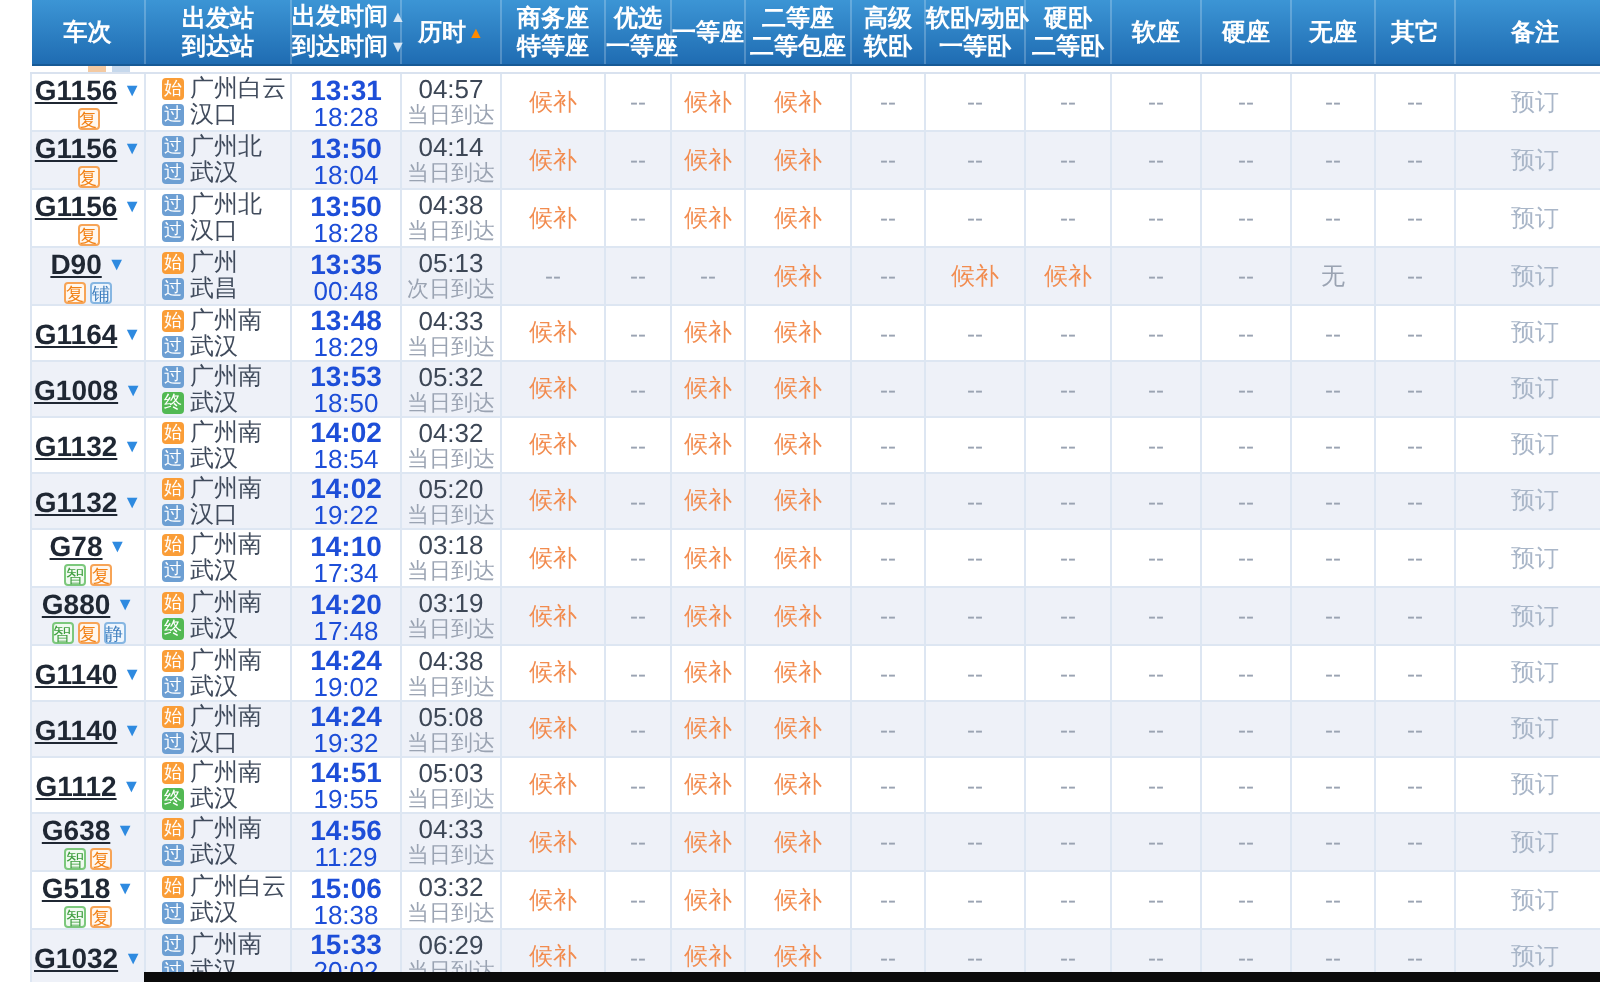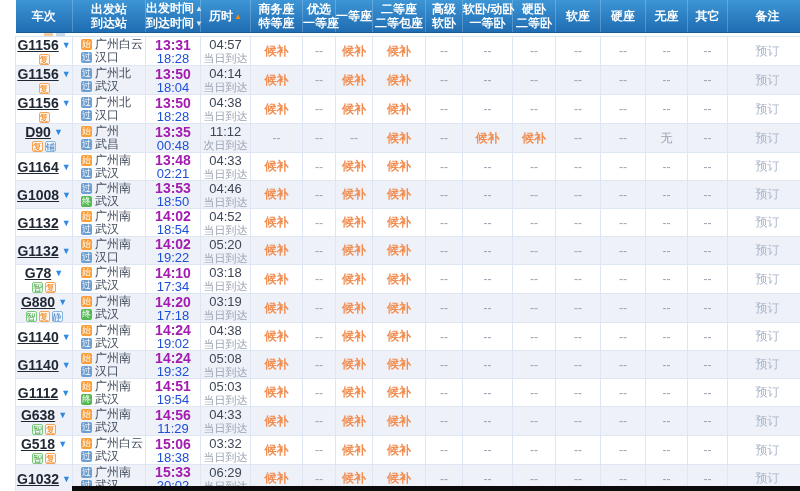--- a/index.html
+++ b/index.html
@@ -36,26 +36,26 @@
   .badge.green{border-color:#7cc87c;color:#3f9e3f;background:#f0faf0;}
   .badge.blue{border-color:#86b6e2;color:#3f7fbf;background:#eff6fd;}
   
   .st-line{display:flex;align-items:center;gap:3px;padding-left:8px;line-height:13px;white-space:nowrap;}
   .st-icon{flex:0 0 auto;width:11px;height:11px;line-height:11px;border-radius:2px;color:#fff;font-size:9px;text-align:center;}
   .st-icon.start{background:#fa9d37;}
   .st-icon.pass{background:#6d9fd3;}
   .st-icon.end{background:#52b953;}
   .st-name{font-size:12px;color:#404b5c;}
   
-  .t-dep{font-size:14px;font-weight:bold;color:#a21caf;line-height:14px;}
+  .t-dep{font-size:14px;font-weight:bold;color:#1d4ed8;line-height:14px;}
   .t-arr{font-size:13px;color:#1d4ed8;line-height:13px;}
   .dur{font-size:13px;color:#3d4756;line-height:14px;}
   .day{font-size:11px;color:#9aa3b2;line-height:12px;}
   
-  .houbu{color:#f28c4f;cursor:pointer;font-weight:bold;}
+  .houbu{color:#f28c4f;cursor:pointer;}
   .dash{color:#9aa3b2;}
   .book{color:#a9b6c8;font-size:12px;}
   
   .scroll-track{position:absolute;top:32px;right:0;width:8px;height:459px;background:#edf1f6;border-left:1px solid #dfe6ee;box-sizing:border-box;}
   .scroll-thumb{position:absolute;top:3px;left:1px;width:6px;height:58px;background:#c3d6e8;border-radius:3px;}
   .scroll-cap{position:absolute;top:0;right:0;width:8px;height:32px;background:linear-gradient(180deg,#3c95d5,#1f6cb2);}
   .bottom-bar{position:absolute;left:57px;right:0;bottom:0;height:5px;background:#0b0b0b;}
 </style>
 </head>
 <body>
@@ -289,21 +289,21 @@
             <div class="st-line">
               <span class="st-icon pass">过</span>
               <span class="st-name">武昌</span>
             </div>
           </td>
           <td>
             <div class="t-dep">13:35</div>
             <div class="t-arr">00:48</div>
           </td>
           <td>
-            <div class="dur">11:12</div>
+            <div class="dur">05:13</div>
             <div class="day">次日到达</div>
           </td>
           <td><span class="dash">--</span></td>
           <td><span class="dash">--</span></td>
           <td><span class="dash">--</span></td>
           <td><span class="houbu">候补</span></td>
           <td><span class="dash">--</span></td>
           <td><span class="houbu">候补</span></td>
           <td><span class="houbu">候补</span></td>
           <td><span class="dash">--</span></td>
@@ -324,21 +324,21 @@
               <span class="st-icon start">始</span>
               <span class="st-name">广州南</span>
             </div>
             <div class="st-line">
               <span class="st-icon pass">过</span>
               <span class="st-name">武汉</span>
             </div>
           </td>
           <td>
             <div class="t-dep">13:48</div>
-            <div class="t-arr">02:21</div>
+            <div class="t-arr">18:29</div>
           </td>
           <td>
             <div class="dur">04:33</div>
             <div class="day">当日到达</div>
           </td>
           <td><span class="houbu">候补</span></td>
           <td><span class="dash">--</span></td>
           <td><span class="houbu">候补</span></td>
           <td><span class="houbu">候补</span></td>
           <td><span class="dash">--</span></td>
@@ -365,21 +365,21 @@
             <div class="st-line">
               <span class="st-icon end">终</span>
               <span class="st-name">武汉</span>
             </div>
           </td>
           <td>
             <div class="t-dep">13:53</div>
             <div class="t-arr">18:50</div>
           </td>
           <td>
-            <div class="dur">04:46</div>
+            <div class="dur">05:32</div>
             <div class="day">当日到达</div>
           </td>
           <td><span class="houbu">候补</span></td>
           <td><span class="dash">--</span></td>
           <td><span class="houbu">候补</span></td>
           <td><span class="houbu">候补</span></td>
           <td><span class="dash">--</span></td>
           <td><span class="dash">--</span></td>
           <td><span class="dash">--</span></td>
           <td><span class="dash">--</span></td>
@@ -403,21 +403,21 @@
             <div class="st-line">
               <span class="st-icon pass">过</span>
               <span class="st-name">武汉</span>
             </div>
           </td>
           <td>
             <div class="t-dep">14:02</div>
             <div class="t-arr">18:54</div>
           </td>
           <td>
-            <div class="dur">04:52</div>
+            <div class="dur">04:32</div>
             <div class="day">当日到达</div>
           </td>
           <td><span class="houbu">候补</span></td>
           <td><span class="dash">--</span></td>
           <td><span class="houbu">候补</span></td>
           <td><span class="houbu">候补</span></td>
           <td><span class="dash">--</span></td>
           <td><span class="dash">--</span></td>
           <td><span class="dash">--</span></td>
           <td><span class="dash">--</span></td>
@@ -523,21 +523,21 @@
               <span class="st-icon start">始</span>
               <span class="st-name">广州南</span>
             </div>
             <div class="st-line">
               <span class="st-icon end">终</span>
               <span class="st-name">武汉</span>
             </div>
           </td>
           <td>
             <div class="t-dep">14:20</div>
-            <div class="t-arr">17:18</div>
+            <div class="t-arr">17:48</div>
           </td>
           <td>
             <div class="dur">03:19</div>
             <div class="day">当日到达</div>
           </td>
           <td><span class="houbu">候补</span></td>
           <td><span class="dash">--</span></td>
           <td><span class="houbu">候补</span></td>
           <td><span class="houbu">候补</span></td>
           <td><span class="dash">--</span></td>
@@ -637,21 +637,21 @@
               <span class="st-icon start">始</span>
               <span class="st-name">广州南</span>
             </div>
             <div class="st-line">
               <span class="st-icon end">终</span>
               <span class="st-name">武汉</span>
             </div>
           </td>
           <td>
             <div class="t-dep">14:51</div>
-            <div class="t-arr">19:54</div>
+            <div class="t-arr">19:55</div>
           </td>
           <td>
             <div class="dur">05:03</div>
             <div class="day">当日到达</div>
           </td>
           <td><span class="houbu">候补</span></td>
           <td><span class="dash">--</span></td>
           <td><span class="houbu">候补</span></td>
           <td><span class="houbu">候补</span></td>
           <td><span class="dash">--</span></td>

